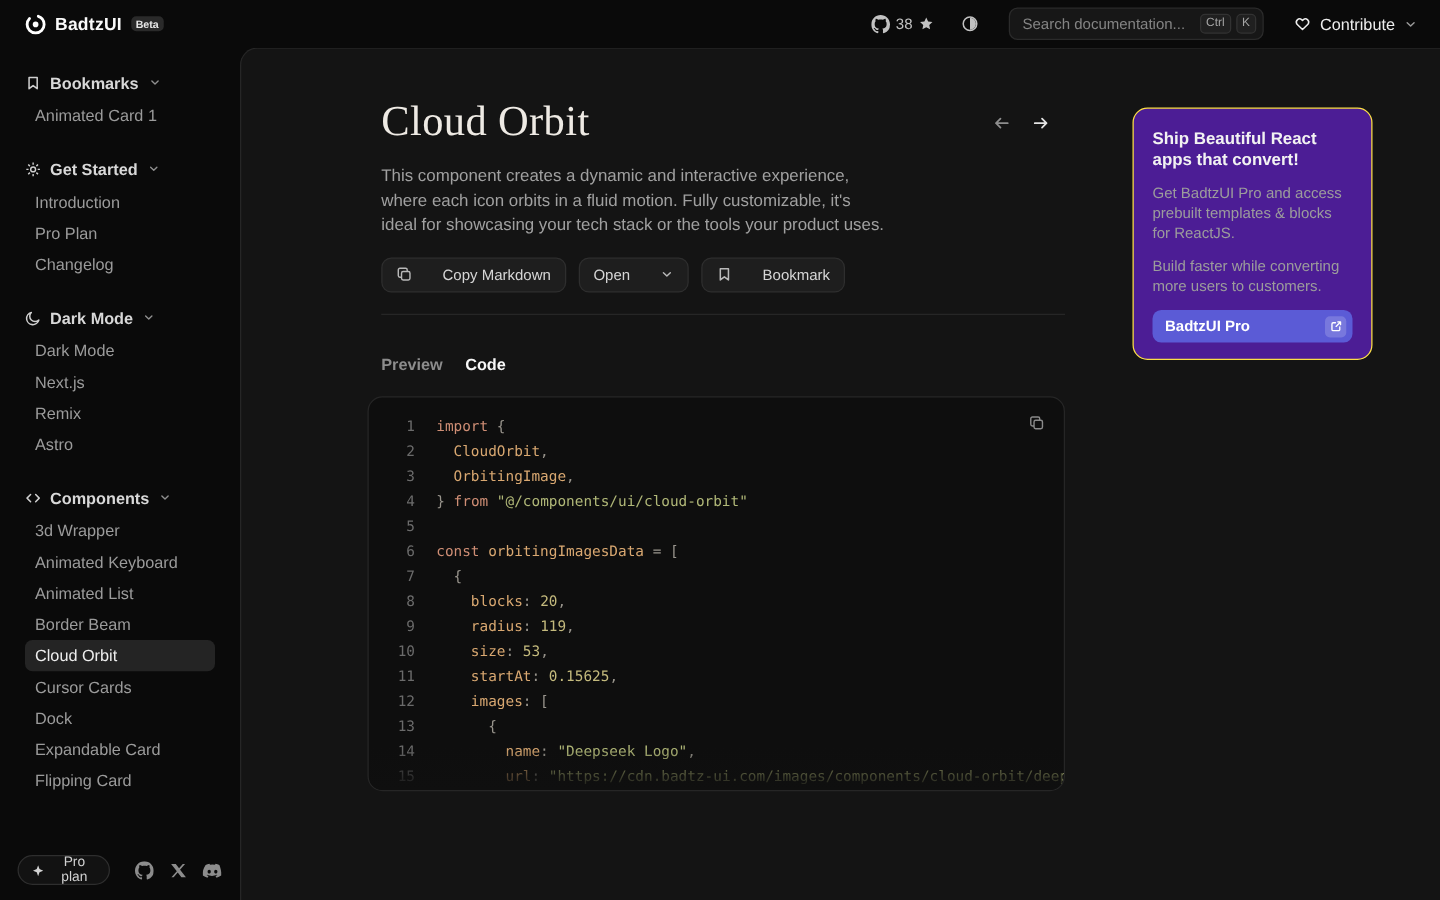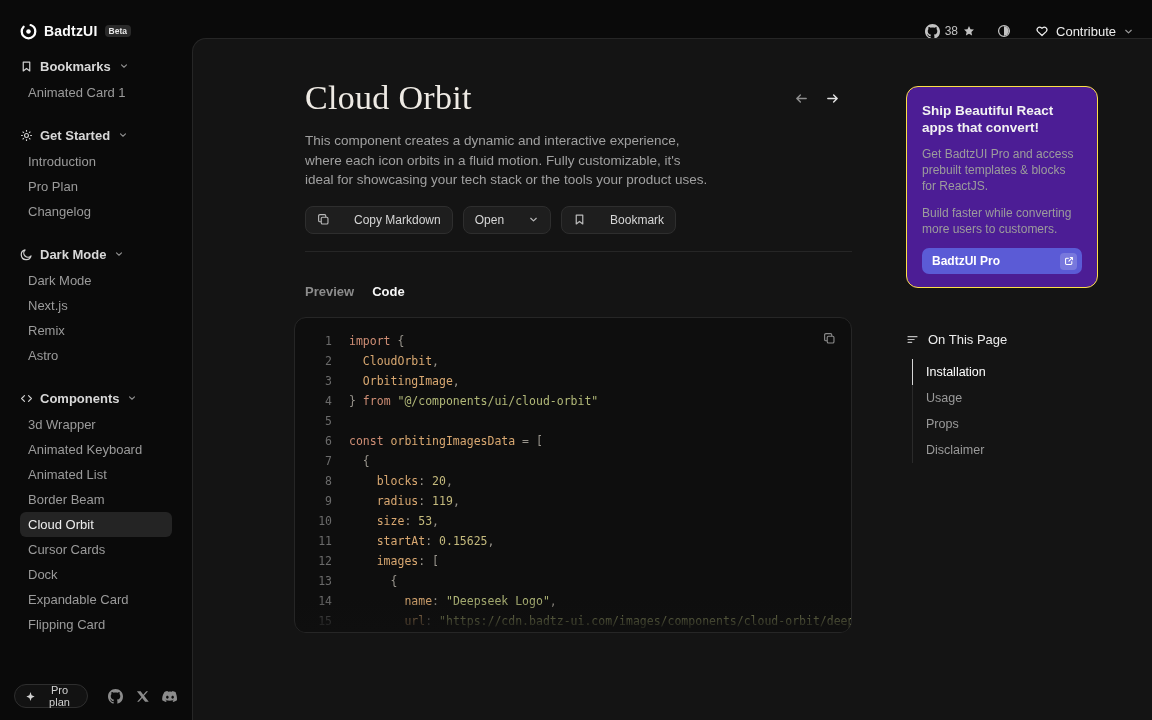--- a/index.html
+++ b/index.html
@@ -7,21 +7,21 @@
   body {
     width: 1152px; height: 720px; position: relative; overflow: hidden;
     background: #0a0a0a; color: #e5e5e5;
     font-family: "Liberation Sans", sans-serif;
   }
   svg { display: block; }
   button { background: none; border: none; color: inherit; font: inherit; padding: 0; cursor: pointer; }
   a { color: inherit; text-decoration: none; cursor: pointer; }
 
   
-  .topbar { position: absolute; top: 12px; left: 0; width: 100%; height: 38px; display: flex; align-items: center; padding: 0 18px 0 20px; }
+  .topbar { position: absolute; top: 0; left: 0; width: 100%; height: 38px; display: flex; align-items: center; padding: 0 18px 0 20px; }
   .brand { display: flex; align-items: center; gap: 7px; }
   .brand-name { font-size: 14px; font-weight: 700; color: #fafafa; letter-spacing: .2px; }
   .beta { font-size: 8.5px; font-weight: 600; color: #e8e8e8; background: #2a2a2a; padding: 2px 4px; border-radius: 4px; line-height: 1; }
   .topbar-right { margin-left: auto; display: flex; align-items: center; }
   .gh-stars { display: flex; align-items: center; gap: 5px; color: #c2c2c2; font-size: 12px; }
   .theme-toggle { margin-left: 22px; color: #c2c2c2; }
   .searchbox { margin-left: 24px; width: 204px; height: 26px; background: #171717; border: 1px solid #2b2b2b; border-radius: 7px; display: flex; align-items: center; gap: 4px; padding: 0 5px 0 10px; cursor: text; }
   .search-ph { flex: 1; font-size: 12px; color: #848484; white-space: nowrap; overflow: hidden; }
   kbd { font-family: "Liberation Sans", sans-serif; font-size: 9.5px; color: #a6a6a6; background: #202020; border: 1px solid #323232; border-radius: 4px; padding: 2px 4px; line-height: 1; }
   .contribute { margin-left: 24px; display: flex; align-items: center; gap: 7px; font-size: 13px; color: #ededed; }
@@ -112,20 +112,25 @@
       </span>
     </a>
     <button class="theme-toggle">
       <span>
         <svg width="14" height="14" viewBox="0 0 16 16">
             <circle cx="8" cy="8" r="6.2" fill="none" stroke="currentColor" stroke-width="1.4"></circle>
             <path d="M8 2.6a5.4 5.4 0 0 1 0 10.8z" fill="currentColor"></path>
           </svg>
       </span>
     </button>
+    <div class="searchbox">
+      <span class="search-ph">Search documentation...</span>
+      <kbd>Ctrl</kbd>
+      <kbd>K</kbd>
+    </div>
     <button class="contribute">
       <span>
         <svg width="14" height="14" viewBox="0 0 16 16" fill="none" stroke="currentColor" stroke-width="1.4" stroke-linejoin="round">
             <path d="M8 13.2 3 8.4a3 3 0 0 1 4.2-4.2l.8.8.8-.8A3 3 0 0 1 13 8.4z"></path>
           </svg>
       </span>
       <span>Contribute</span>
       <span class="chev">
         <svg width="11" height="11" viewBox="0 0 16 16" fill="none" stroke="currentColor" stroke-width="1.7" stroke-linecap="round" stroke-linejoin="round">
             <path d="M4 6.2 8 10l4-3.8"></path>
@@ -382,30 +387,14 @@
       <p class="promo-p">Build faster while converting more users to customers.</p>
       <button class="pro-btn" style="background: rgb(91, 91, 214);">
         <span>BadtzUI Pro</span>
         <span class="ext-box">
           <svg width="10" height="10" viewBox="0 0 16 16" fill="none" stroke="currentColor" stroke-width="1.7" stroke-linecap="round" stroke-linejoin="round">
               <path d="M7 3.5H4a1.5 1.5 0 0 0-1.5 1.5v7A1.5 1.5 0 0 0 4 13.5h7a1.5 1.5 0 0 0 1.5-1.5V9M10 2.5h3.5V6M13 3 7.8 8.2"></path>
             </svg>
         </span>
       </button>
     </div>
-    <div class="toc">
-      <div class="toc-title">
-        <span class="ticon">
-          <svg width="13" height="13" viewBox="0 0 16 16" fill="none" stroke="currentColor" stroke-width="1.5" stroke-linecap="round">
-              <path d="M2.5 4.5h11M2.5 8h7.5M2.5 11.5h4.5"></path>
-            </svg>
-        </span>
-        <span>On This Page</span>
-      </div>
-      <ul id="toc-list">
-          <li class="toc-item active">Installation</li>
-          <li class="toc-item">Usage</li>
-          <li class="toc-item">Props</li>
-          <li class="toc-item">Disclaimer</li>
-        </ul>
-    </div>
   </aside>
 </main>
 
 </body></html>

